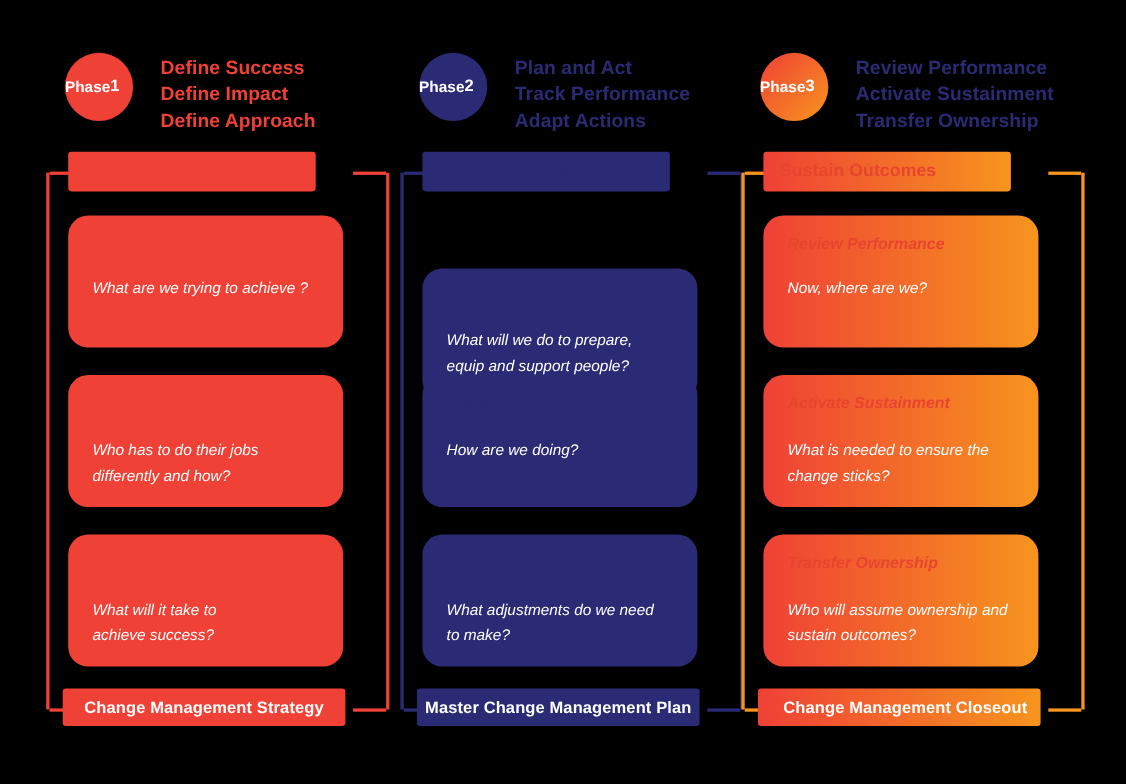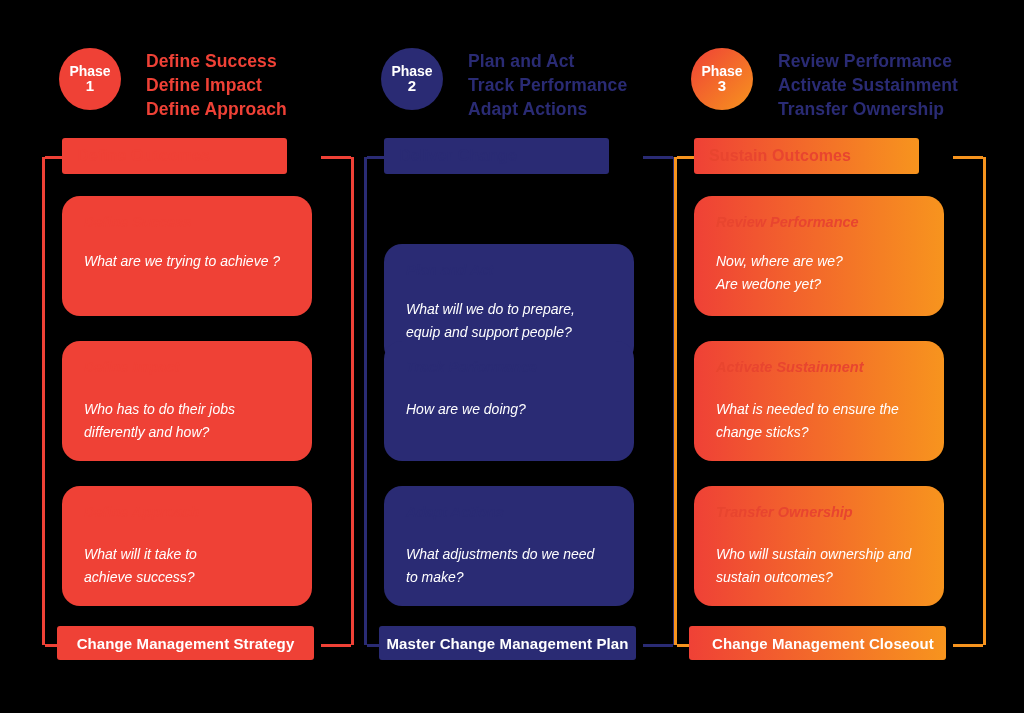--- a/index.html
+++ b/index.html
@@ -34,23 +34,22 @@
 
   
   .phase-badge {
     position: absolute;
     left: 26px;
     top: 48px;
     width: 62px;
     height: 62px;
     border-radius: 50%;
     display: flex;
-    flex-direction: column;
+    flex-direction: row;
     align-items: center;
-    justify-content: center;
     color: #ffffff;
     line-height: 1.05;
   }
   .phase-badge .pb-word {
     font-size: 14px;
     font-weight: bold;
   }
   .phase-badge .pb-num {
     font-size: 15px;
     font-weight: bold;
@@ -293,36 +292,35 @@
     </div>
 
     <div class="header-bar" style="background: linear-gradient(90deg, rgb(239, 65, 54) 0%, rgb(247, 148, 30) 100%);">
       <span class="hb-text" style="color: rgb(232, 69, 47);">Sustain Outcomes</span>
     </div>
 
     <div class="card c1" style="background: linear-gradient(90deg, rgb(239, 65, 54) 0%, rgb(247, 148, 30) 100%);">
       <div class="c-title" style="color: rgb(232, 69, 47);">Review Performance</div>
       <div class="c-body">
         <div>Now, where are we?</div>
-        <div>Are wedone yet?</div>
       </div>
     </div>
 
     <div class="card c2" style="background: linear-gradient(90deg, rgb(239, 65, 54) 0%, rgb(247, 148, 30) 100%);">
       <div class="c-title" style="color: rgb(232, 69, 47);">Activate Sustainment</div>
       <div class="c-body">
         <div>What is needed to ensure the</div>
         <div>change sticks?</div>
       </div>
     </div>
 
     <div class="card c3" style="background: linear-gradient(90deg, rgb(239, 65, 54) 0%, rgb(247, 148, 30) 100%);">
       <div class="c-title" style="color: rgb(232, 69, 47);">Transfer Ownership</div>
       <div class="c-body">
-        <div>Who will sustain ownership and</div>
+        <div>Who will assume ownership and</div>
         <div>sustain outcomes?</div>
       </div>
     </div>
 
     <div class="footer-bar" style="background: linear-gradient(90deg, rgb(239, 65, 54) 0%, rgb(247, 148, 30) 100%); padding-left: 11px;">
       <span class="fb-text">Change Management Closeout</span>
     </div>
   </div>
 
 </div>

